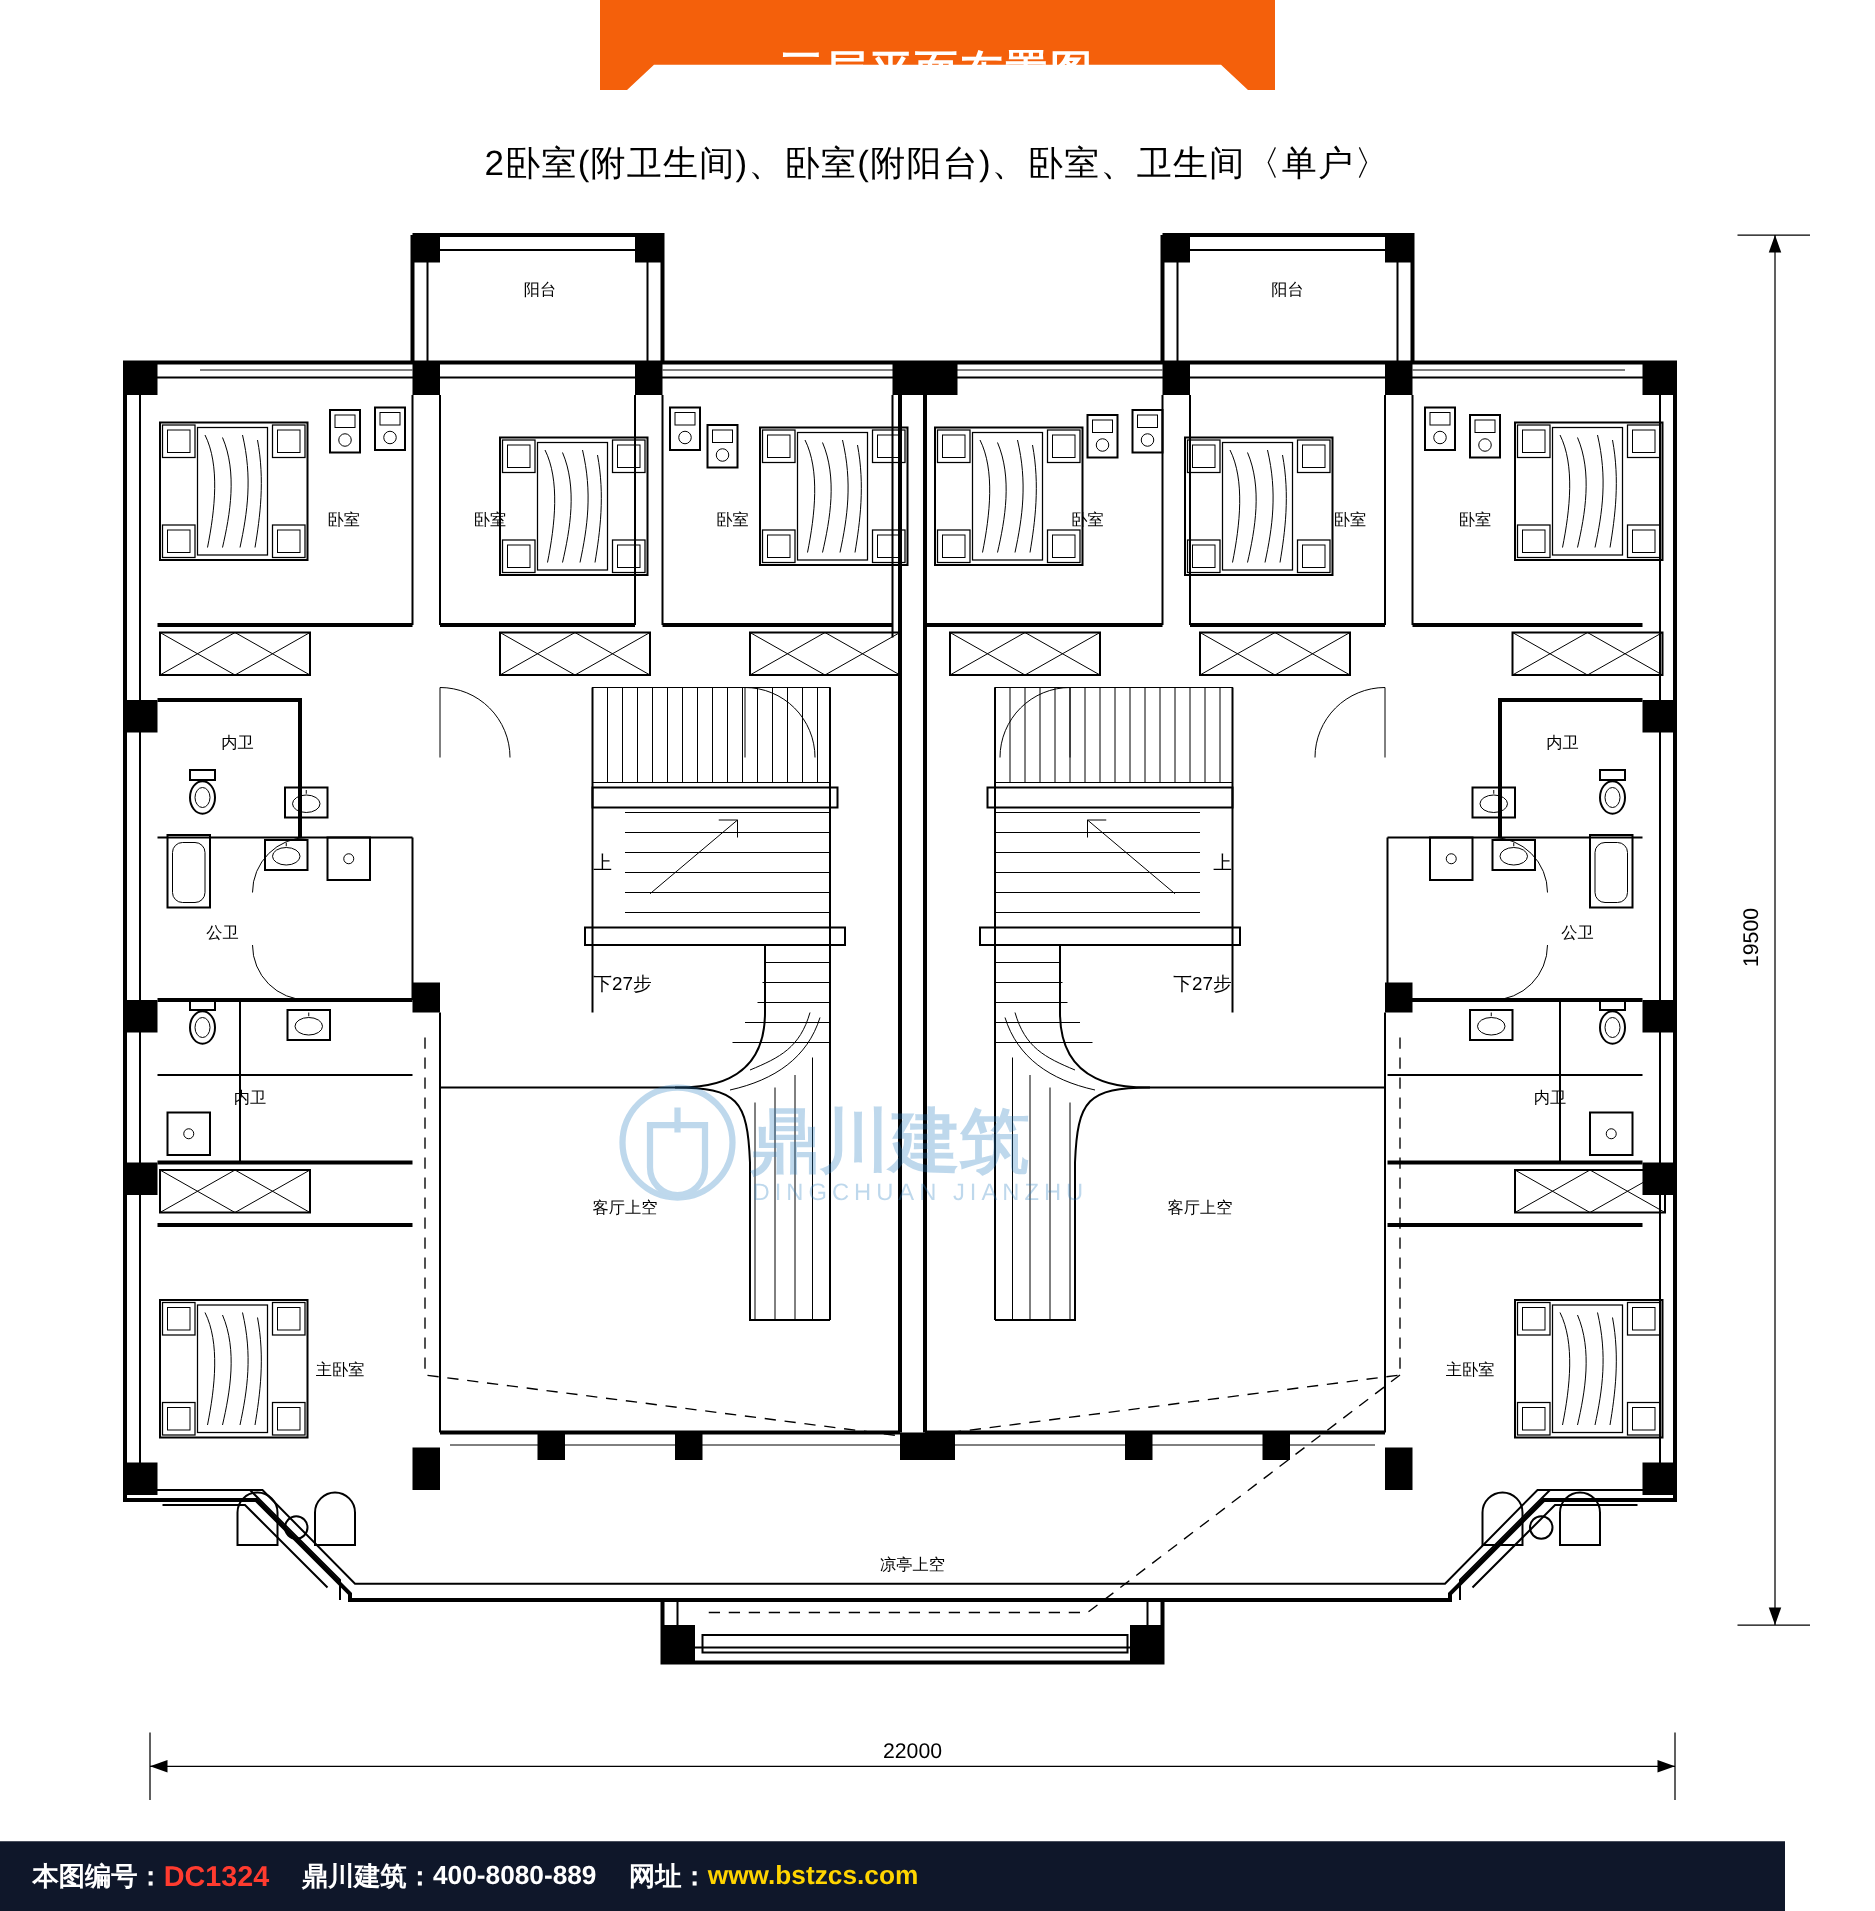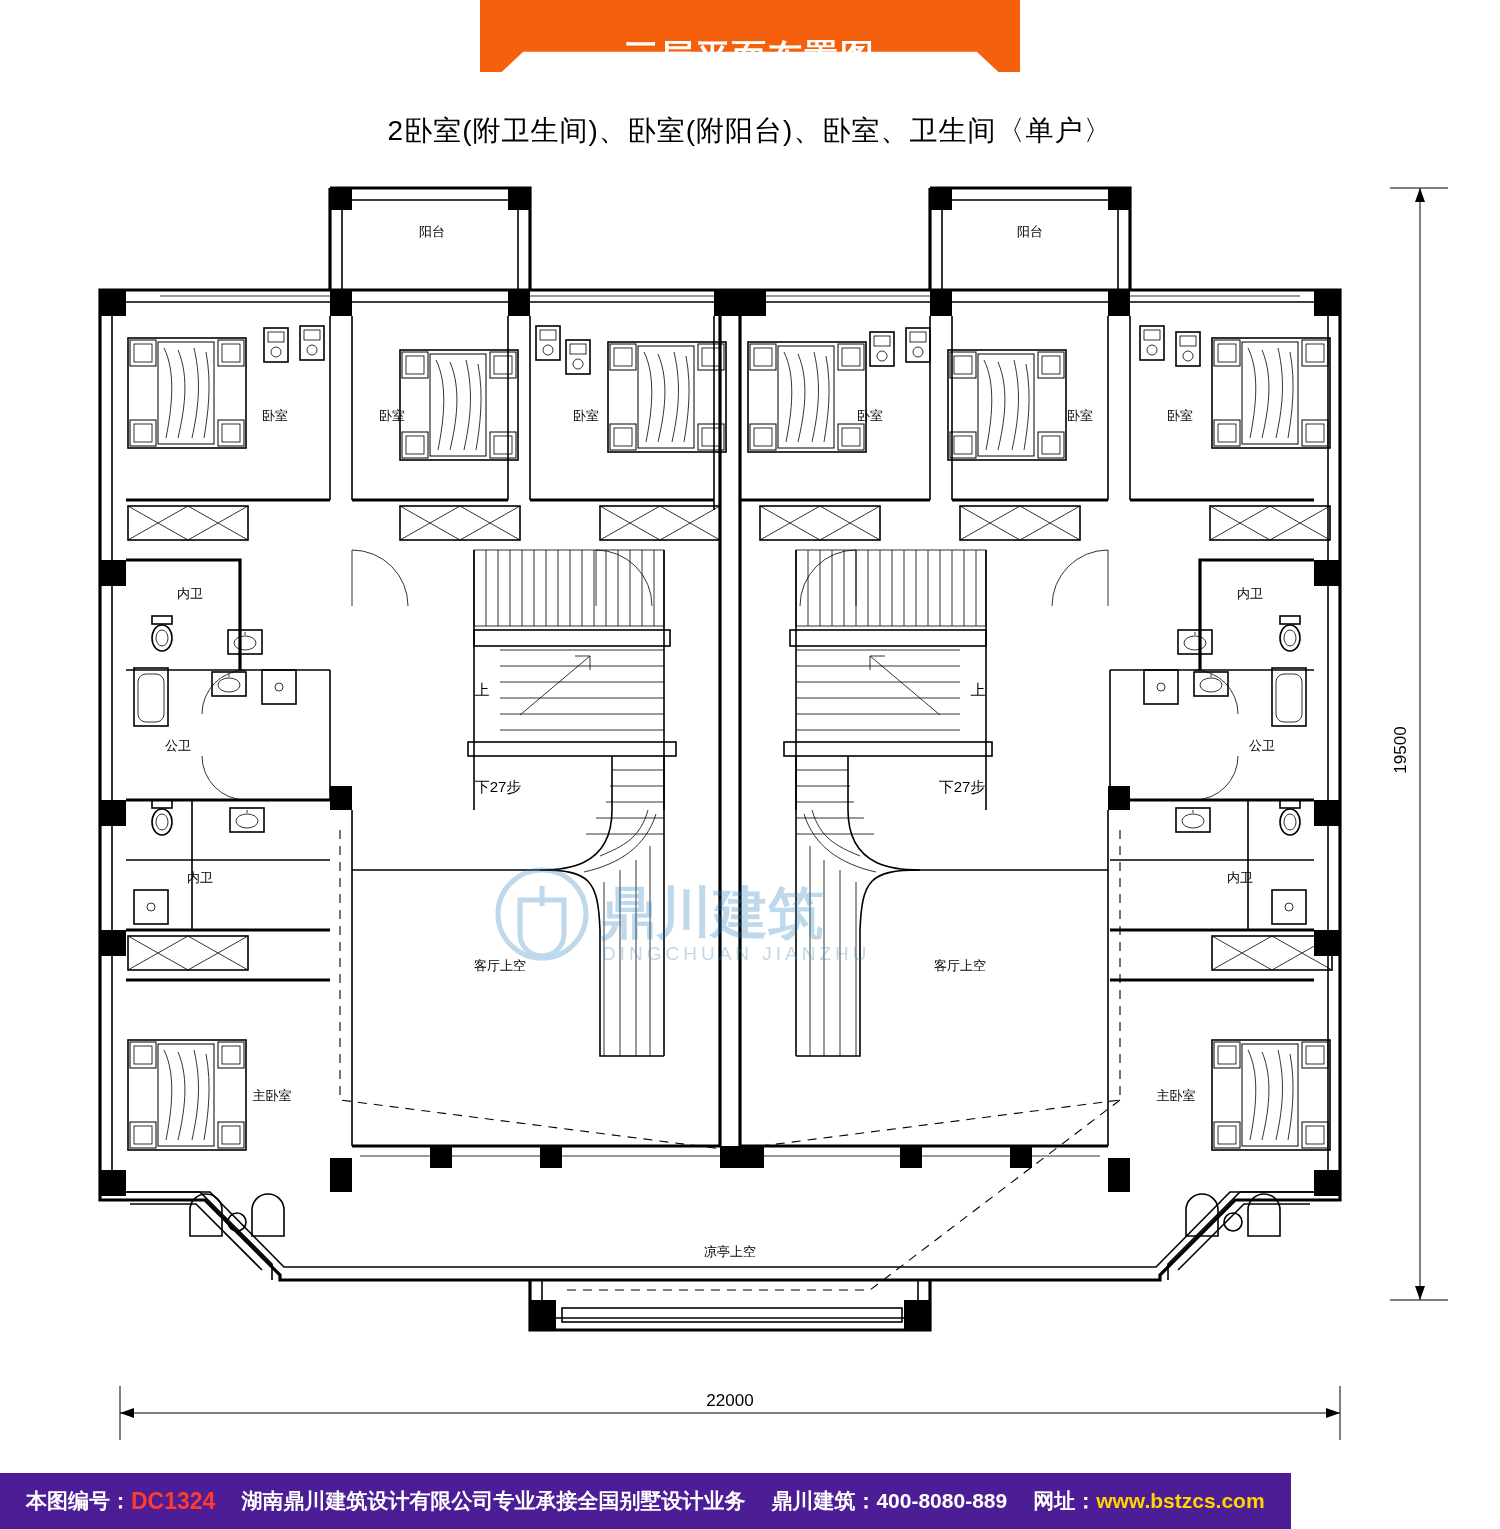--- a/index.html
+++ b/index.html
@@ -27,22 +27,22 @@
     position:absolute;top:112px;left:0;width:1500px;text-align:center;
     font-size:28px;letter-spacing:1px;font-family:Liberation Sans, sans-serif;
   }
   
   .canvas{
     position:absolute;left:0;top:170px;width:1240px;height:1300px;
   }
   .canvas svg{display:block;}
   
   .footer{
-    position:absolute;left:0;bottom:0;width:1291px;height:56px;
-    background:#4c1d95;color:#fff;display:flex;align-items:center;
+    position:absolute;left:0;bottom:0;width:1428px;height:56px;
+    background:#0f172a;color:#fff;display:flex;align-items:center;
     font-size:21px;font-weight:bold;
   }
   .footer .seg{white-space:nowrap;}
   .footer .code{color:#ff3b2f;font-size:23px;}
   .footer .url{color:#ffd400;}
   .footer .pad2{padding-left:26px;}
   
   .wm{
     position:absolute;left:480px;top:860px;width:500px;height:120px;
     opacity:.30;pointer-events:none;
@@ -434,18 +434,17 @@
     <path d="M62 26 v20"></path>
   </g>
   <text x="120" y="72" font-family="'Liberation Sans',sans-serif" font-size="56" font-weight="bold" fill="#2a7fc1">鼎川建筑</text>
   <text x="122" y="100" font-family="'Liberation Sans',sans-serif" font-size="19" letter-spacing="4" fill="#2a7fc1">DINGCHUAN JIANZHU</text>
 </svg>
 </div>
 
 <div class="footer">
   <span class="seg pad2">本图编号：</span>
   <span class="seg code">DC1324</span>
-  <span class="seg pad2">湖南鼎川建筑设计有限公司专业承接全国别墅设计业务</span>
   <span class="seg pad2">鼎川建筑：</span>
   <span class="seg">400-8080-889</span>
   <span class="seg pad2">网址：</span>
   <span class="seg url">www.bstzcs.com</span>
 </div>
 
 </body></html>

